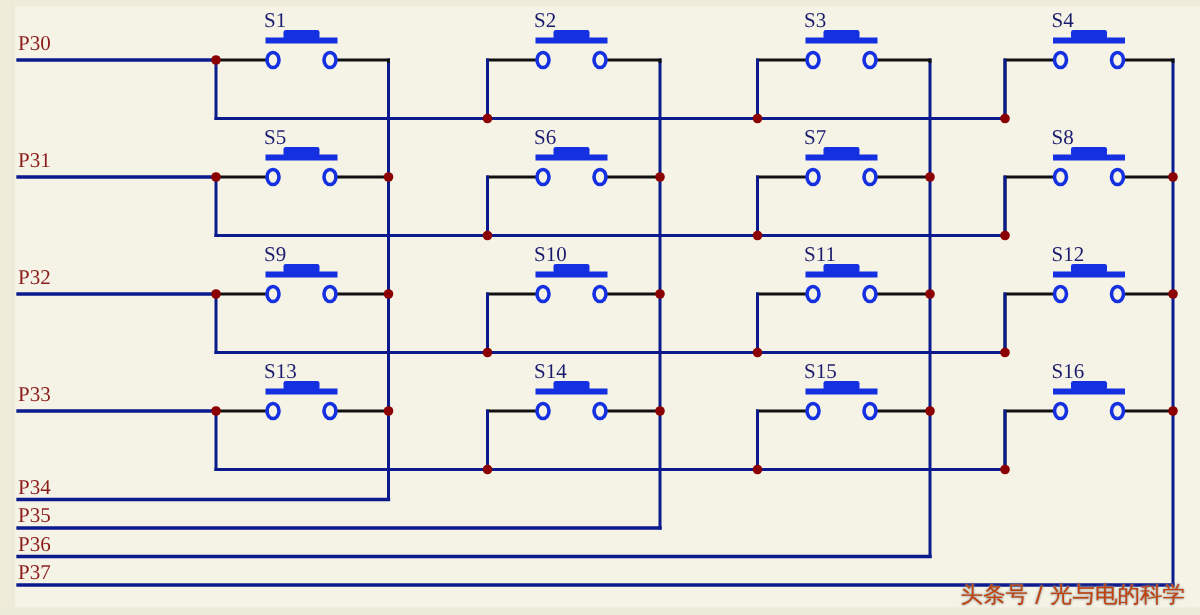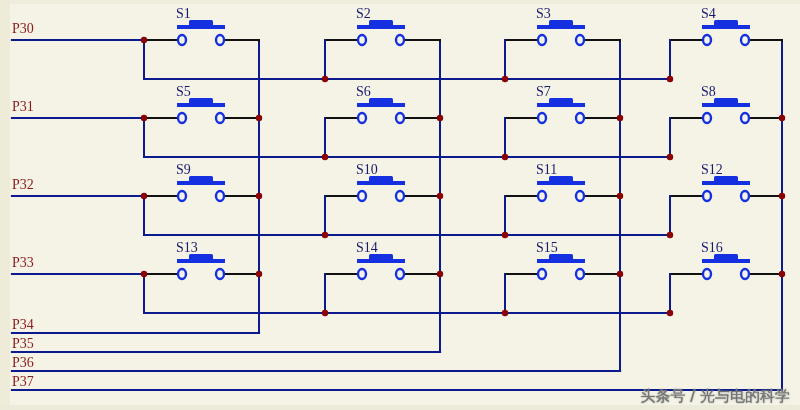--- a/index.html
+++ b/index.html
@@ -1,21 +1,21 @@
 <!DOCTYPE html>
 <html><head>
 <meta charset="utf-8">
 <style>
   html, body { margin:0; padding:0; }
   body { width:800px; height:410px; background:#f4f3e6; overflow:hidden; position:relative; font-family:"Liberation Serif","DejaVu Serif",serif; }
   #canvas { position:absolute; left:0; top:0; width:800px; height:410px; }
   .leftstrip { position:absolute; left:0; top:0; width:10px; height:410px; background:#eeebd9; }
   .bottomstrip { position:absolute; left:0; top:405px; width:800px; height:5px; background:#ecead9; }
   .topstrip { position:absolute; left:0; top:0; width:800px; height:4px; background:#efecdc; }
-  .watermark { position:absolute; right:10px; bottom:4px; font-family:"DejaVu Sans",sans-serif; font-size:15px; color:#737373; text-shadow:0 0 1px #888, 0 0 2px #999; letter-spacing:0px;margin-left:48px; }
+  .watermark { position:absolute; right:10px; bottom:4px; font-family:"DejaVu Sans",sans-serif; font-size:15px; color:#c2410c; text-shadow:0 0 1px #888, 0 0 2px #999; letter-spacing:0px;margin-left:48px; }
   .lbl { font-family:"Liberation Serif","DejaVu Serif",serif; font-size:14px; }
 </style>
 </head>
 <body>
 
 <div class="topstrip"></div>
 <div class="leftstrip"></div>
 <svg id="canvas" xmlns="http://www.w3.org/2000/svg" width="800" height="410">
     <g>
       <text x="12" y="33" fill="#8b1a1a" class="lbl">P30</text>

